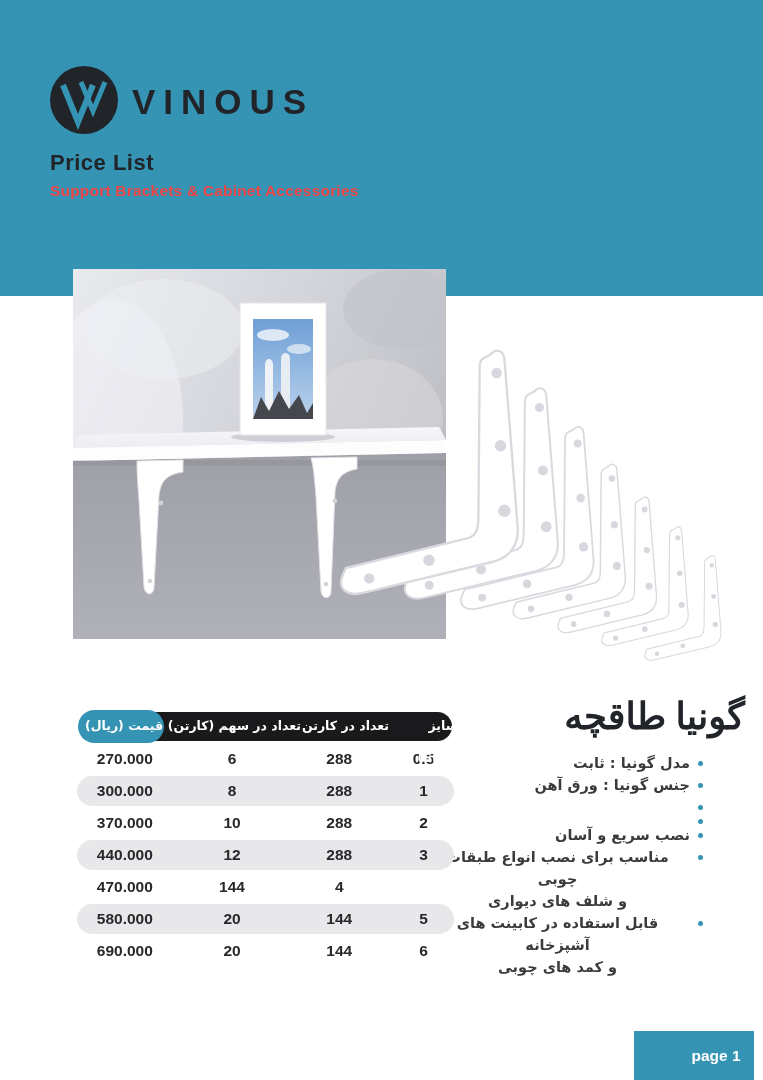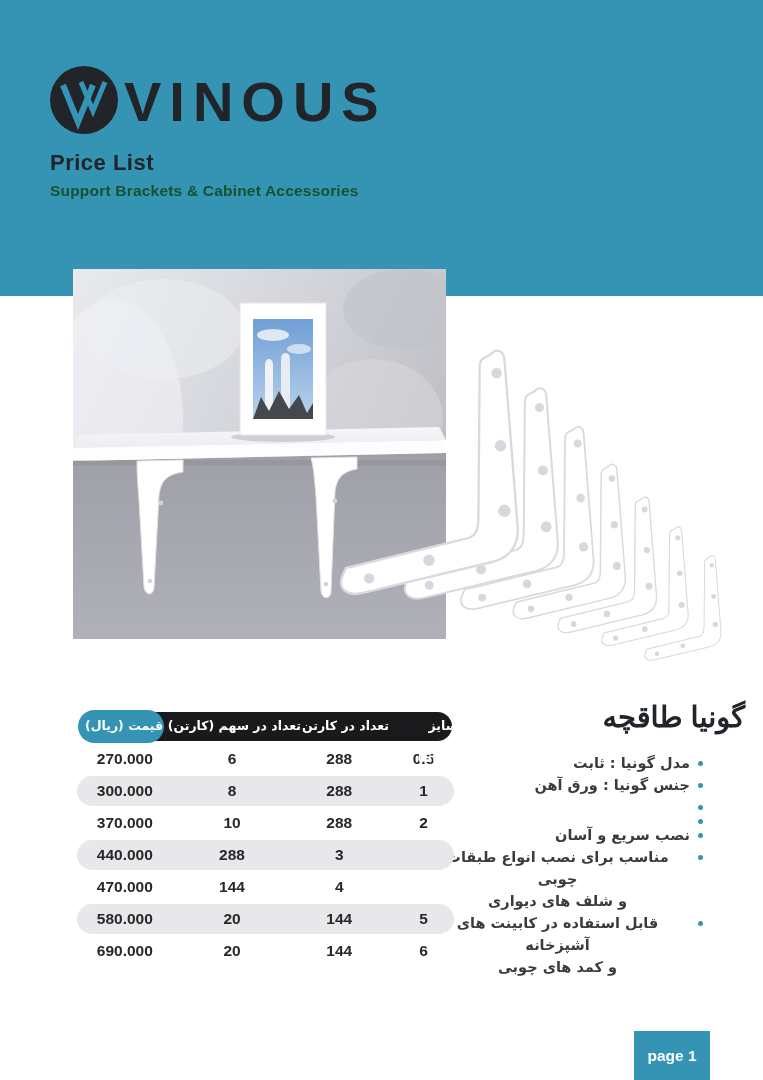--- a/index.html
+++ b/index.html
@@ -4,38 +4,38 @@
 <style>
   html,body{margin:0;padding:0;background:#ffffff;}
   .page{position:relative;width:763px;height:1080px;background:#ffffff;overflow:hidden;
         font-family:"Liberation Sans","DejaVu Sans",sans-serif;}
 
   
   .band{position:absolute;left:0;top:0;width:763px;height:296px;background:#3594B4;}
 
   .logo{position:absolute;left:50px;top:66px;height:68px;}
   .logo-circle{position:absolute;left:0;top:0;}
-  .wordmark{position:absolute;left:74px;top:16px;font-size:56px;line-height:40px;font-weight:900;
+  .wordmark{position:absolute;left:82px;top:16px;font-size:35px;line-height:40px;font-weight:900;
             letter-spacing:8px;color:#212429;}
 
   .page-title{position:absolute;left:50px;top:150px;font-size:22px;line-height:26px;
               font-weight:800;color:#212429;letter-spacing:.5px;}
   .page-subtitle{position:absolute;left:50px;top:181px;font-size:15.5px;line-height:20px;
-                 font-weight:800;color:#14532d;letter-spacing:.2px;}
+                 font-weight:800;color:#ef4444;letter-spacing:.2px;}
 
   
   .photo{position:absolute;left:73px;top:269px;width:373px;height:370px;overflow:hidden;
          background:linear-gradient(115deg,#e9eaee 0%,#d4d5db 45%,#b4b5bb 100%);z-index:2;}
 
   
   .range{position:absolute;left:300px;top:330px;width:463px;height:350px;z-index:3;overflow:visible;}
 
   
-  .fa-title{position:absolute;right:18px;top:699px;font-size:29px;line-height:36px;font-weight:700;
-            color:#212429;direction:rtl;font-family:Liberation Sans, sans-serif;}
+  .fa-title{position:absolute;right:18px;top:699px;font-size:37px;line-height:36px;font-weight:700;
+            color:#212429;direction:rtl;font-family:Liberation Serif, serif;}
   .features{position:absolute;right:60px;top:752px;width:278px;direction:rtl;text-align:center;
             font-family:"DejaVu Sans",sans-serif;}
   .feature{display:flex;align-items:flex-start;}
   .feature .dot{width:5px;height:5px;border-radius:50%;background:#3594B4;flex:0 0 auto;
                 margin-top:9px;margin-left:8px;}
   .feature .ftext{font-size:14.5px;line-height:22px;font-weight:700;color:#3B3B3E;white-space:pre-line;}
 
   
   .table{position:absolute;left:75px;top:710px;width:383px;}
   .thead{position:relative;height:33px;}
@@ -49,21 +49,21 @@
                 font-family:"DejaVu Sans",sans-serif;}
   .trow{position:relative;height:32px;}
   .trow .alt-pill{position:absolute;left:2px;right:4px;top:1px;bottom:1px;background:#E8E8EA;
                   border-radius:15px;}
   .trow .rgrid{position:relative;display:grid;grid-template-columns:26% 30% 26% 18%;height:32px;
                line-height:32px;}
   .trow .cell{text-align:center;font-size:15.5px;font-weight:700;color:#28282B;}
 
   
   .badge{position:absolute;left:634px;top:1031px;width:76px;height:49px;background:#3594B4;
-         display:flex;align-items:center;justify-content:center;}
+         display:flex;align-items:center;justify-content:center;padding-left:44px;}
   .badge span{color:#ffffff;font-size:15.5px;font-weight:700;}
 </style>
 </head>
 <body>
 
 <div class="page">
 
   <div class="band"></div>
 
   <div class="logo">
@@ -213,20 +213,21 @@
         <div class="cell">370.000</div>
         <div class="cell">10</div>
         <div class="cell">288</div>
         <div class="cell">2</div>
       </div>
     </div>
     <div class="trow">
       <div class="alt-pill"></div>
       <div class="rgrid">
         <div class="cell">440.000</div>
+        <div class="cell">12</div>
         <div class="cell">288</div>
         <div class="cell">3</div>
       </div>
     </div>
     <div class="trow">
       <div class="rgrid">
         <div class="cell">470.000</div>
         <div class="cell">144</div>
         <div class="cell">4</div>
       </div>

